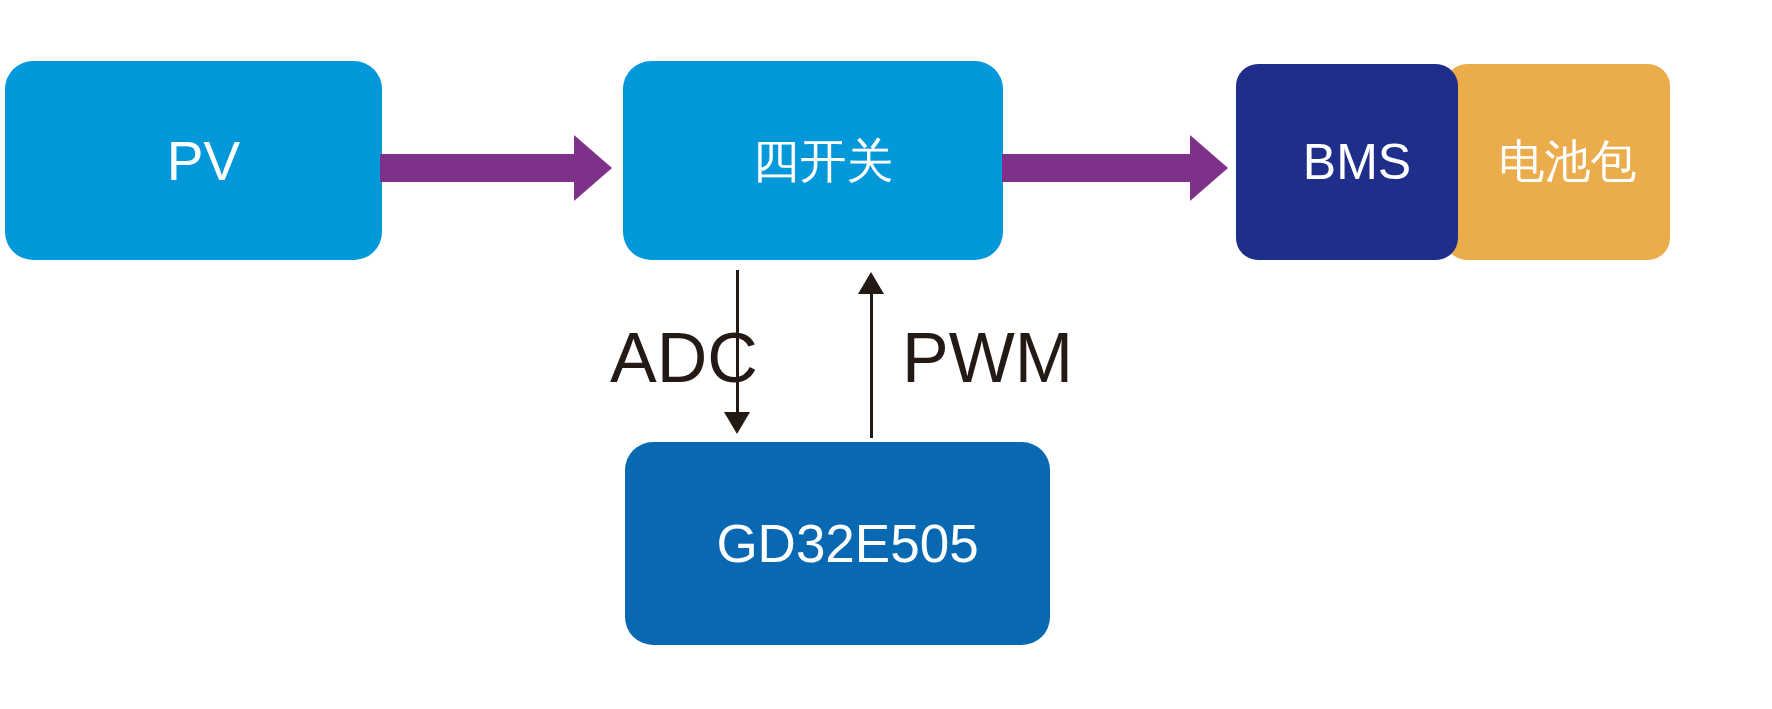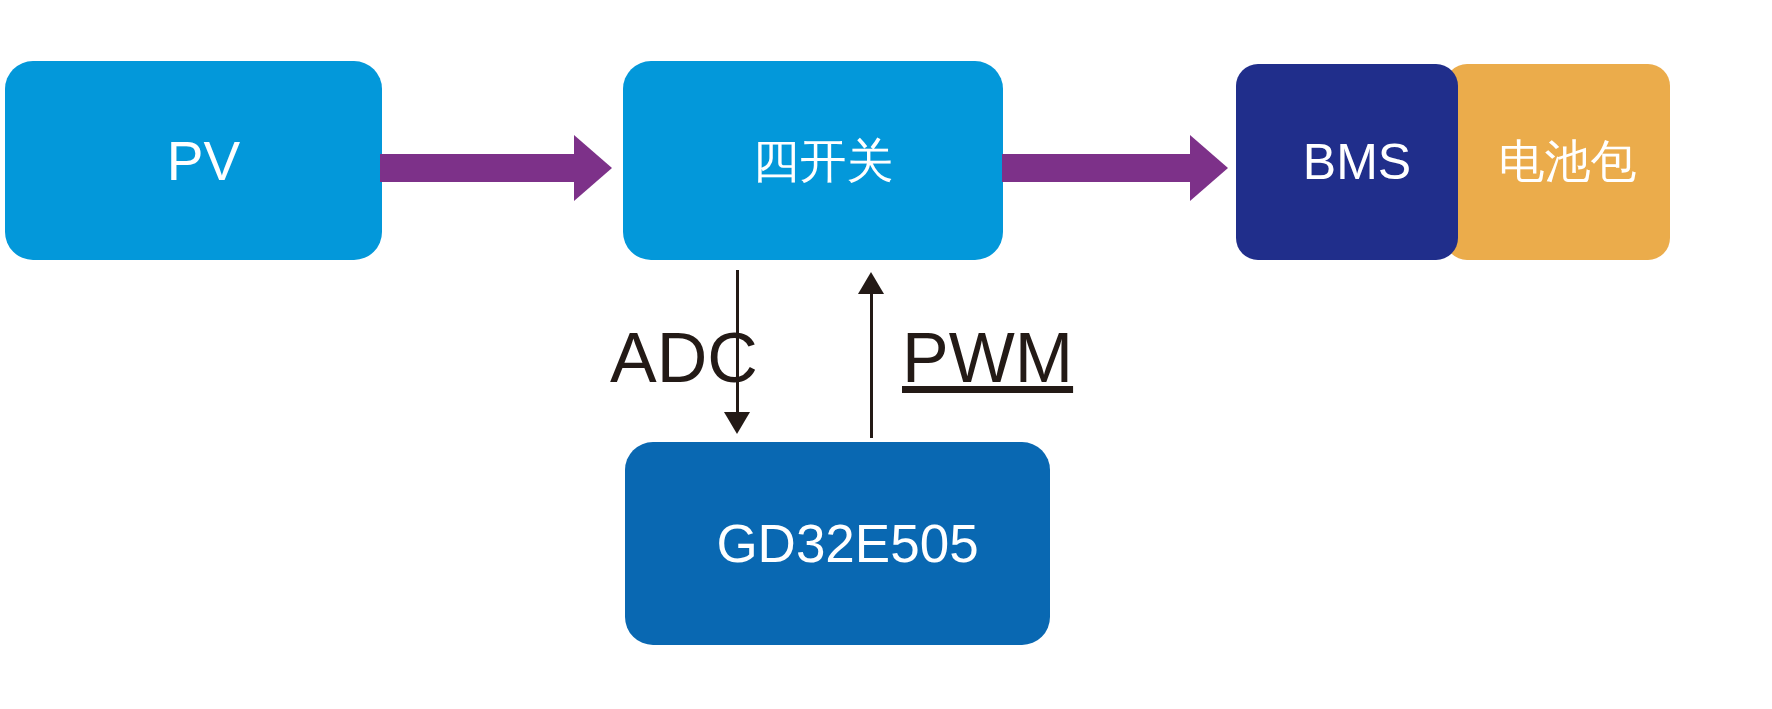--- a/index.html
+++ b/index.html
@@ -71,21 +71,21 @@
 
   .sig-label {
     position: absolute;
     top: 328px;
     font-size: 70px;
     line-height: 60px;
     color: var(--ink);
     white-space: nowrap;
   }
   .sig-label.adc { left: 610px; }
-  .sig-label.pwm { left: 902px; text-decoration: underline; }
+  .sig-label.pwm { left: 902px; }
 </style>
 </head>
 <body>
 
 <div class="canvas">
 
   <div class="block block-pv">
     <span>PV</span>
   </div>
 

